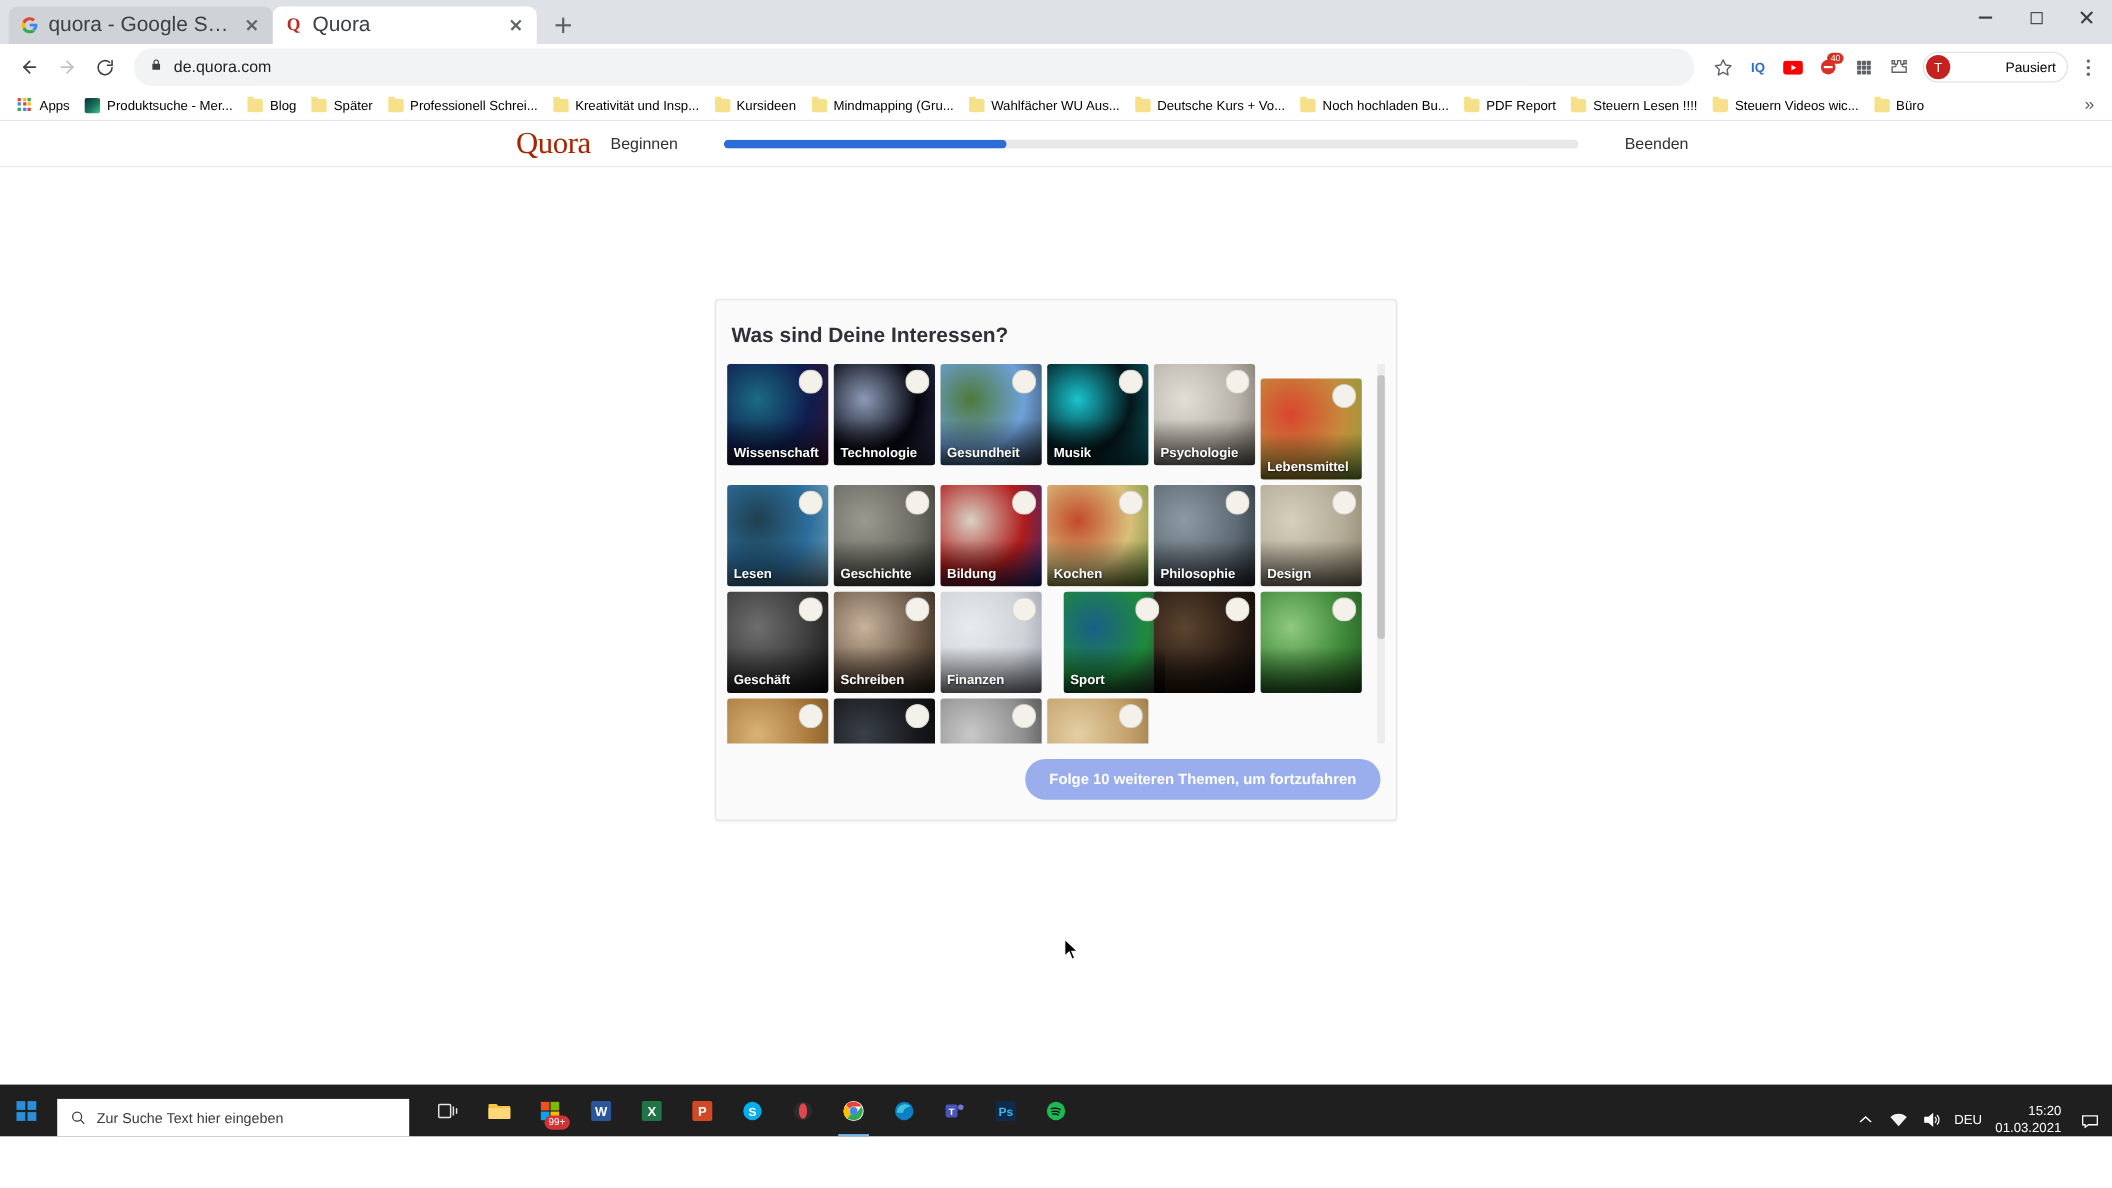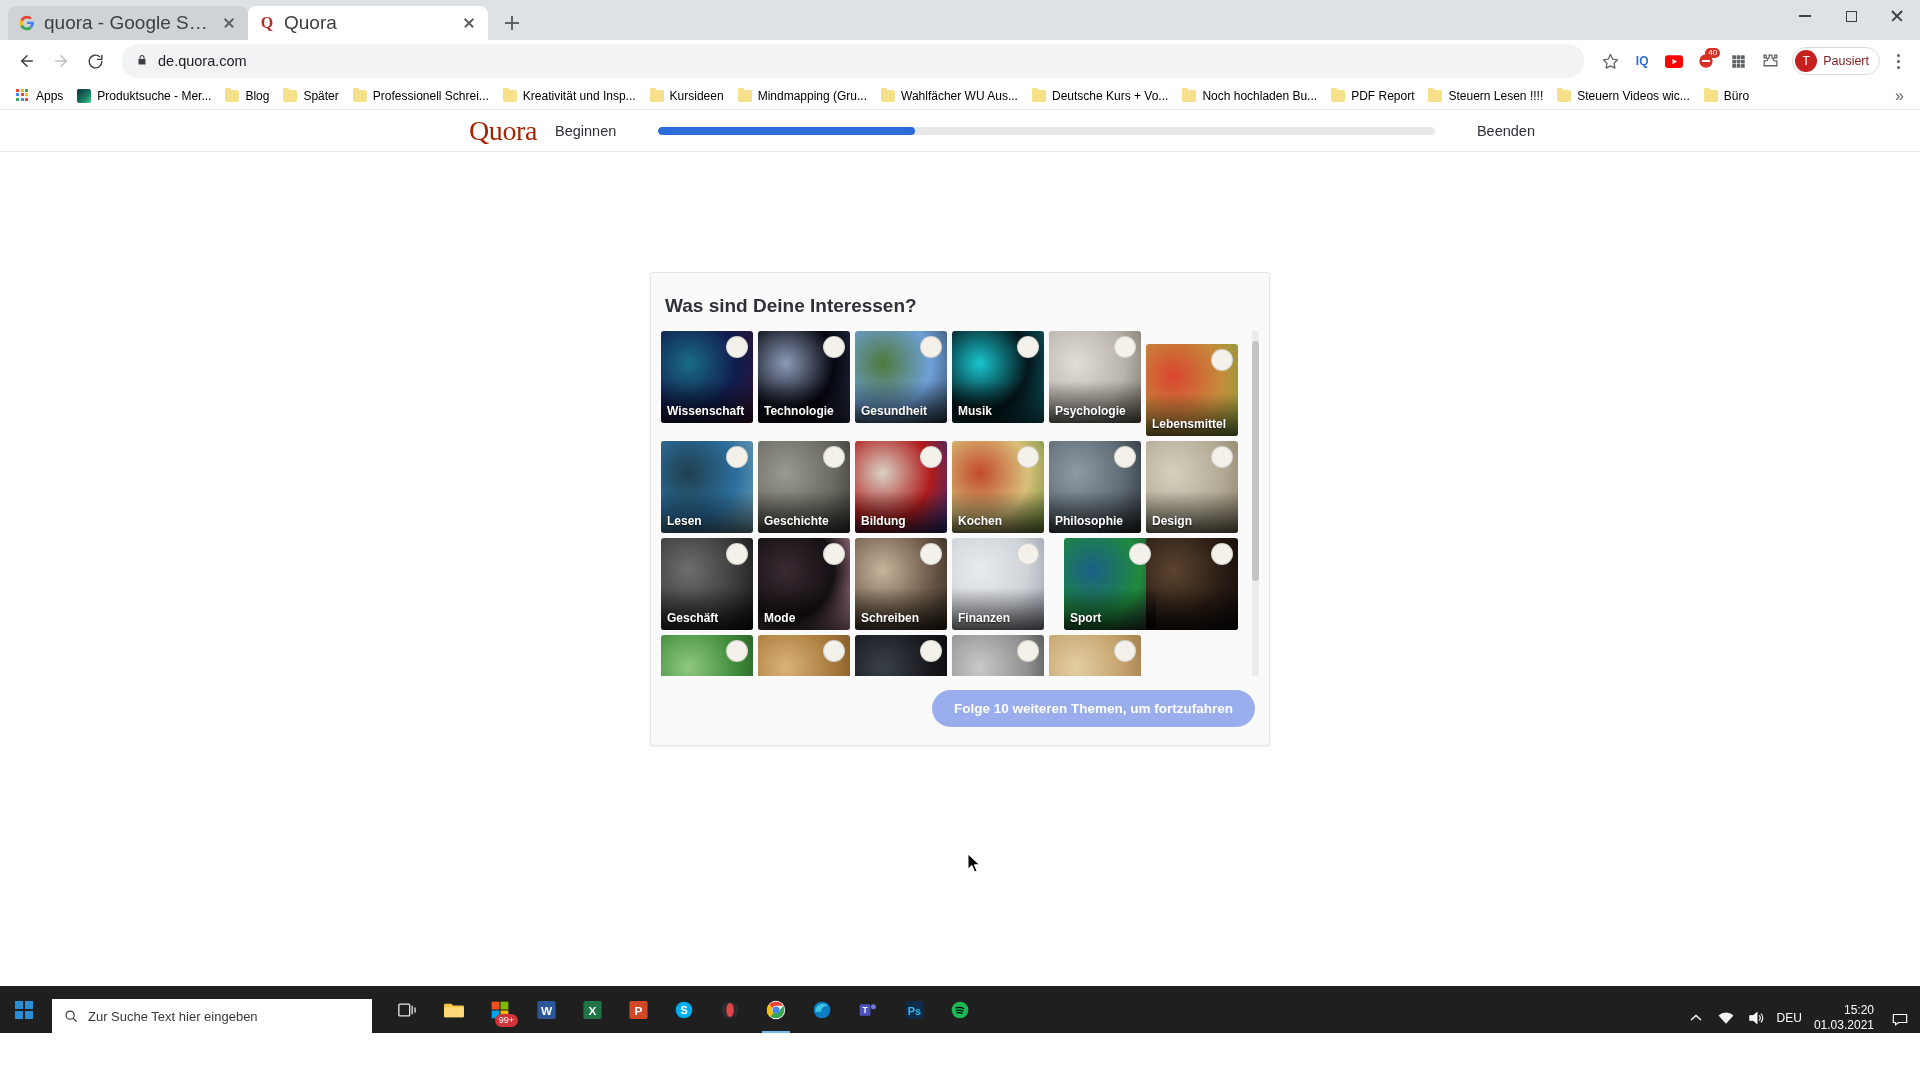--- a/index.html
+++ b/index.html
@@ -71,21 +71,21 @@
     font-size: 8px; border-radius: 7px; padding: 0 3px; line-height: 10px; min-width: 12px; text-align: center;
   }
   .profile-pill {
     display: flex; align-items: center; gap: 6px; height: 28px;
     border: 1px solid #dadce0; border-radius: 15px; padding: 0 10px 0 2px; margin-left: 4px;
   }
   .profile-av {
     width: 22px; height: 22px; border-radius: 50%; background: #c5221f; color: #fff;
     font-size: 12px; display: flex; align-items: center; justify-content: center;
   }
-  .profile-label { font-size: 12.5px; color: #7f1d1d; }
+  .profile-label { font-size: 12.5px; color: #000000; margin-left: 44px; }
   .menu-dots { width: 20px; display: flex; flex-direction: column; align-items: center; gap: 3px; margin-left: 4px; }
   .menu-dots i { width: 3px; height: 3px; border-radius: 50%; background: #5f6368; display: block; }
 
   .bookmarks {
     height: 28px; background: #ffffff; display: flex; align-items: center;
     padding: 0 10px; gap: 2px; border-bottom: 1px solid #e3e5e8; overflow: hidden;
   }
   .bm { display: flex; align-items: center; gap: 6px; padding: 3px 6px; border-radius: 4px; white-space: nowrap; }
   .bm-label { font-size: 12px; color: #000000; }
   .bm-folder { width: 14px; height: 12px; background: #f7e08a; border-radius: 2px; flex: 0 0 14px; position: relative; }
@@ -462,25 +462,20 @@
               <div class="tile" style="background: radial-gradient(circle at 30% 35%, rgb(214, 208, 189) 0%, rgb(179, 171, 150) 55%, rgb(130, 121, 95) 100%);">
                 <div class="tile-shade"></div>
                 <div class="tile-check"></div>
                 <div class="tile-label">Design</div>
               </div>
               <div class="tile" style="background: radial-gradient(circle at 30% 35%, rgb(110, 110, 110) 0%, rgb(60, 60, 60) 55%, rgb(12, 12, 12) 100%);">
                 <div class="tile-shade"></div>
                 <div class="tile-check"></div>
                 <div class="tile-label">Geschäft</div>
               </div>
-              <div class="tile" style="background: radial-gradient(circle at 30% 35%, rgb(58, 42, 50) 0%, rgb(20, 16, 20) 55%, rgb(216, 156, 176) 100%);">
-                <div class="tile-shade"></div>
-                <div class="tile-check"></div>
-                <div class="tile-label">Mode</div>
-              </div>
               <div class="tile" style="background: radial-gradient(circle at 30% 35%, rgb(200, 180, 156) 0%, rgb(110, 91, 74) 55%, rgb(36, 28, 22) 100%);">
                 <div class="tile-shade"></div>
                 <div class="tile-check"></div>
                 <div class="tile-label">Schreiben</div>
               </div>
               <div class="tile" style="background: radial-gradient(circle at 30% 35%, rgb(232, 235, 238) 0%, rgb(207, 211, 216) 55%, rgb(141, 147, 160) 100%);">
                 <div class="tile-shade"></div>
                 <div class="tile-check"></div>
                 <div class="tile-label">Finanzen</div>
               </div>

